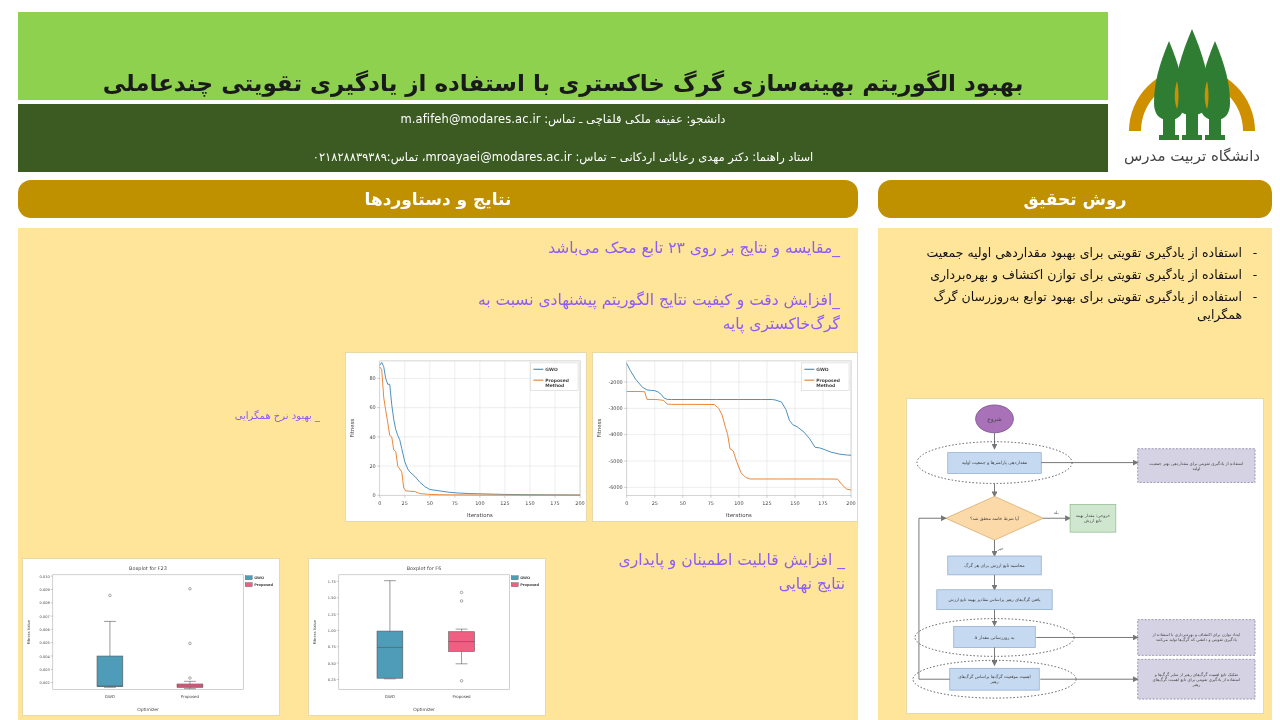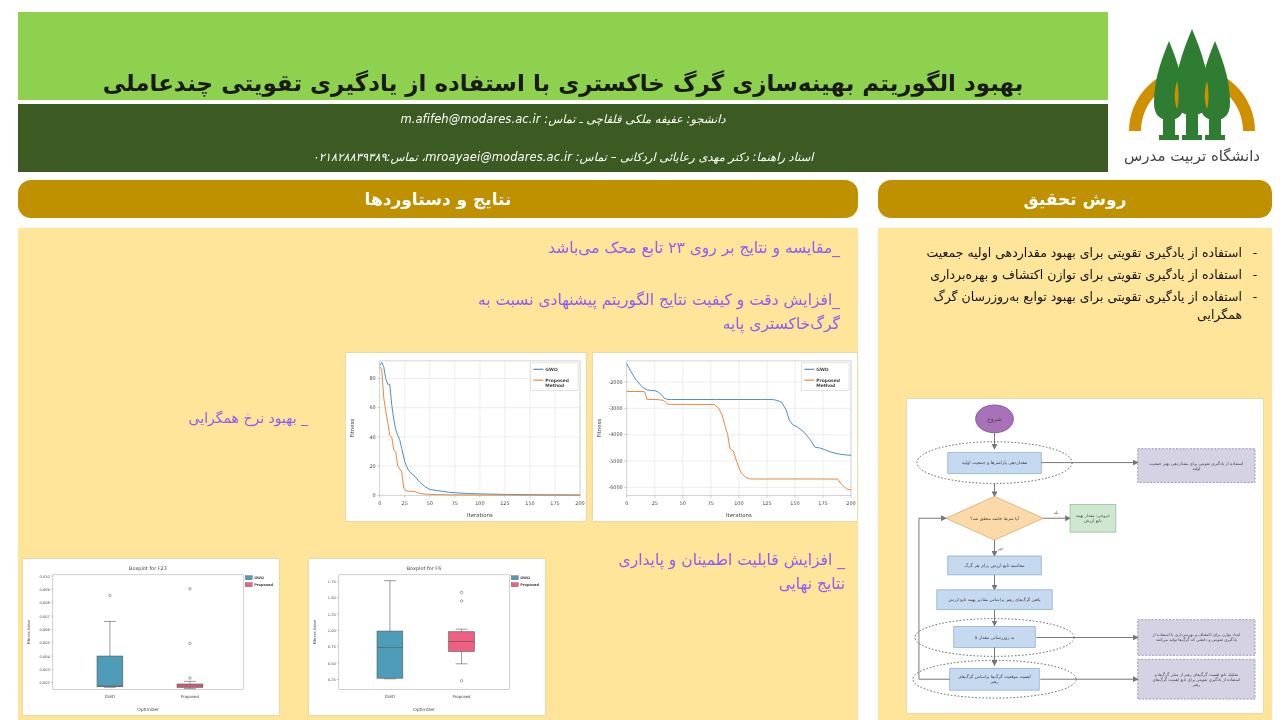--- a/index.html
+++ b/index.html
@@ -23,21 +23,21 @@
     font-size: 23px; font-weight: bold; color: #1a1a1a;
     line-height: 1.45;
     font-family: "DejaVu Sans", "Liberation Sans", sans-serif;
   }
 
   
   .author-bar {
     position: absolute; left: 18px; top: 104px; width: 1090px; height: 68px;
     background: #3b5b23;
     display: flex; flex-direction: column;
-    align-items: center; justify-content: center; gap: 23px; font-style: italic;
+    align-items: center; justify-content: center; gap: 23px;
   }
   .author-line {
     direction: rtl; text-align: center; color: #ffffff;
     font-size: 11.5px; line-height: 1.3; letter-spacing: .1px;
   }
 
   
   .logo-box {
     position: absolute; left: 1112px; top: 8px; width: 160px; height: 168px;
     display: flex; align-items: center; justify-content: center;
@@ -60,21 +60,21 @@
   #panel-results { left: 18px; top: 228px; width: 840px; height: 492px; }
   #panel-method  { left: 878px; top: 228px; width: 394px; height: 492px; }
 
   
   .res-txt {
     position: absolute; direction: rtl; text-align: right;
     color: #8b5cf6; font-size: 15.5px; line-height: 1.55;
   }
   #res-t1 { left: 440px; top: 236px; width: 400px; }
   #res-t2 { left: 430px; top: 288px; width: 410px; }
-  #res-t3 { left: 8px; top: 408px; width: 300px; font-size: 14px; }
+  #res-t3 { left: 20px; top: 408px; width: 300px; font-size: 10px; }
   #res-t4 { left: 600px; top: 548px; width: 245px; }
 
   
   .m-list {
     position: absolute; left: 892px; top: 244px; width: 368px;
     direction: rtl; color: #111;
   }
   .m-item {
     display: flex; flex-direction: row; gap: 8px;
     font-size: 12.5px; line-height: 1.5; margin-bottom: 3px;

